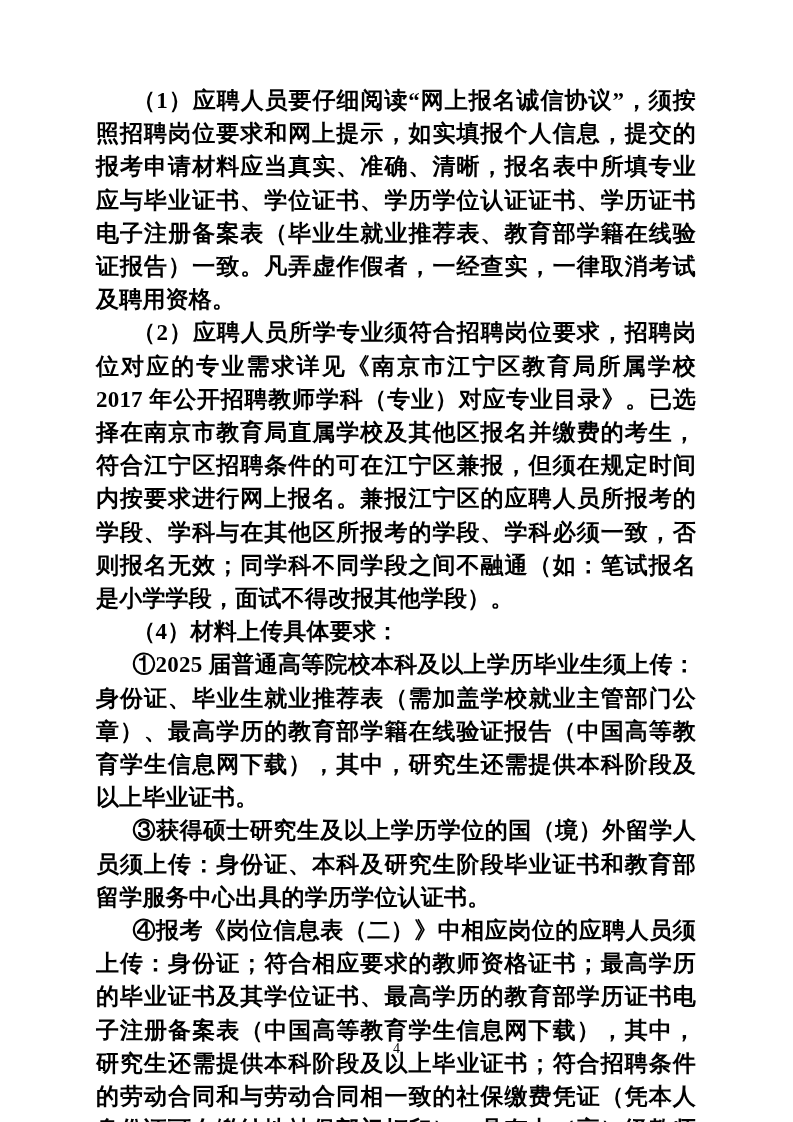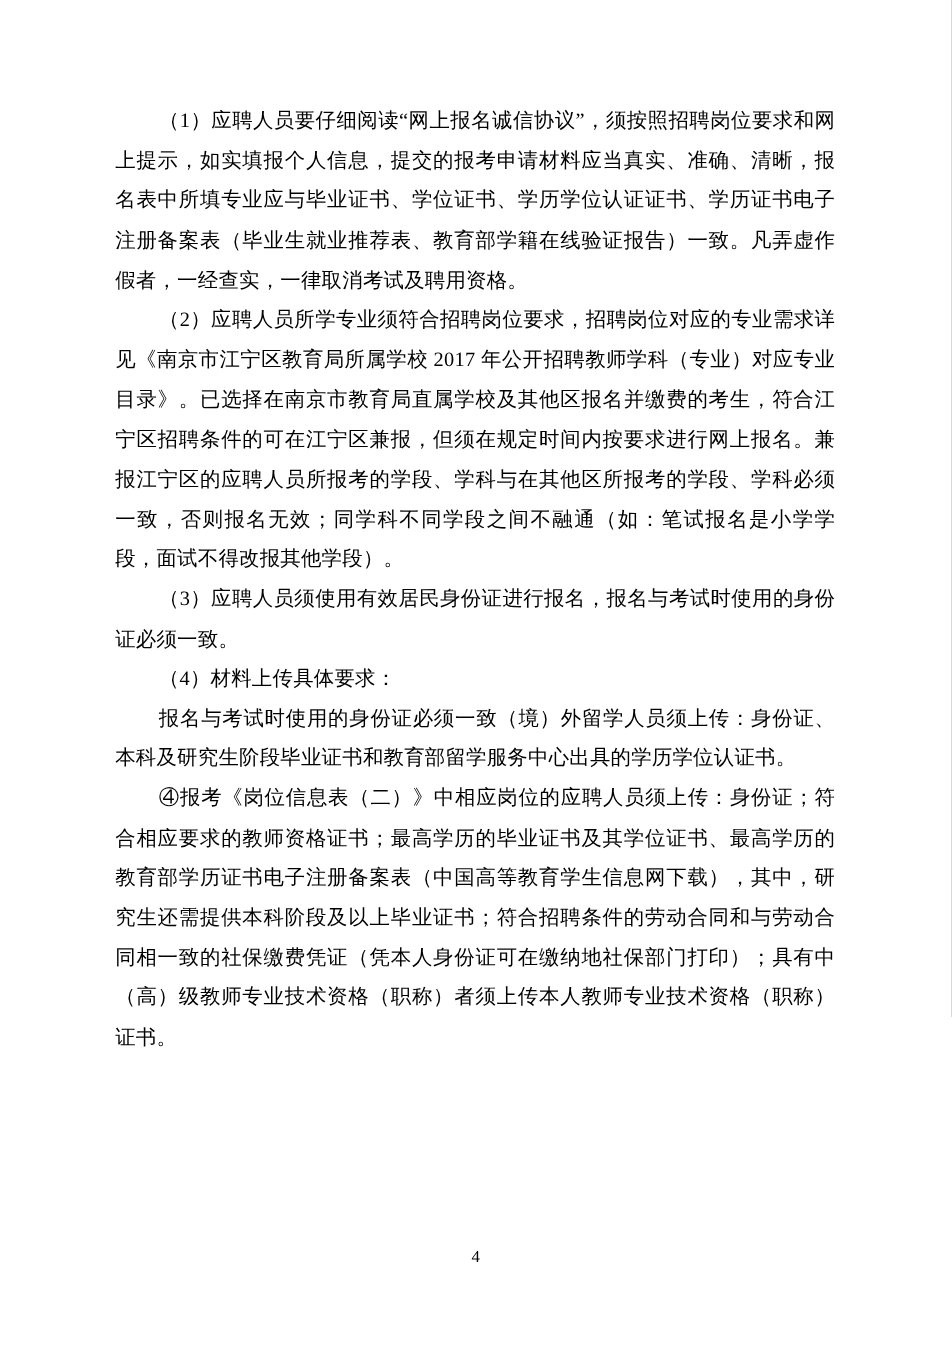--- a/index.html
+++ b/index.html
@@ -17,27 +17,28 @@
     box-sizing: border-box;
   }
   .content {
     position: absolute;
     left: 96px;
     top: 84px;
     width: 600px;
   }
   .para {
     font-family: "Liberation Serif", "DejaVu Serif", serif;
-    font-size: 17px;
+    font-size: 23px;
     line-height: 33.2px;
     color: #000000;
     text-align: justify;
     text-justify: inter-ideograph;
     margin: 0;
     letter-spacing: 0.2px;
+    font-weight: bold;
   }
   .indent2 {
     text-indent: 36.4px;
   }
   .footer {
     position: absolute;
     left: 0;
     top: 1041px;
     width: 793px;
     text-align: center;
@@ -46,20 +47,20 @@
     color: #000000;
   }
 </style>
 </head>
 <body>
 
 <div class="page">
   <div class="content">
     <p class="para indent2">（1）应聘人员要仔细阅读“网上报名诚信协议”，须按照招聘岗位要求和网上提示，如实填报个人信息，提交的报考申请材料应当真实、准确、清晰，报名表中所填专业应与毕业证书、学位证书、学历学位认证证书、学历证书电子注册备案表（毕业生就业推荐表、教育部学籍在线验证报告）一致。凡弄虚作假者，一经查实，一律取消考试及聘用资格。</p>
     <p class="para indent2">（2）应聘人员所学专业须符合招聘岗位要求，招聘岗位对应的专业需求详见《南京市江宁区教育局所属学校 2017 年公开招聘教师学科（专业）对应专业目录》。已选择在南京市教育局直属学校及其他区报名并缴费的考生，符合江宁区招聘条件的可在江宁区兼报，但须在规定时间内按要求进行网上报名。兼报江宁区的应聘人员所报考的学段、学科与在其他区所报考的学段、学科必须一致，否则报名无效；同学科不同学段之间不融通（如：笔试报名是小学学段，面试不得改报其他学段）。</p>
-    <p class="para indent2">（3）应聘人员须使用有效居民身份证进行报名，报名与考试时使用的身份证必须一致。</p>
     <p class="para indent2">（4）材料上传具体要求：</p>
-    <p class="para indent2">报名与考试时使用的身份证必须一致（境）外留学人员须上传：身份证、本科及研究生阶段毕业证书和教育部留学服务中心出具的学历学位认证书。</p>
+    <p class="para indent2">①2025 届普通高等院校本科及以上学历毕业生须上传：身份证、毕业生就业推荐表（需加盖学校就业主管部门公章）、最高学历的教育部学籍在线验证报告（中国高等教育学生信息网下载），其中，研究生还需提供本科阶段及以上毕业证书。</p>
+    <p class="para indent2">③获得硕士研究生及以上学历学位的国（境）外留学人员须上传：身份证、本科及研究生阶段毕业证书和教育部留学服务中心出具的学历学位认证书。</p>
     <p class="para indent2">④报考《岗位信息表（二）》中相应岗位的应聘人员须上传：身份证；符合相应要求的教师资格证书；最高学历的毕业证书及其学位证书、最高学历的教育部学历证书电子注册备案表（中国高等教育学生信息网下载），其中，研究生还需提供本科阶段及以上毕业证书；符合招聘条件的劳动合同和与劳动合同相一致的社保缴费凭证（凭本人身份证可在缴纳地社保部门打印）；具有中（高）级教师专业技术资格（职称）者须上传本人教师专业技术资格（职称）证书。</p>
 
   </div>
   <div class="footer">4</div>
 </div>
 
 </body></html>

